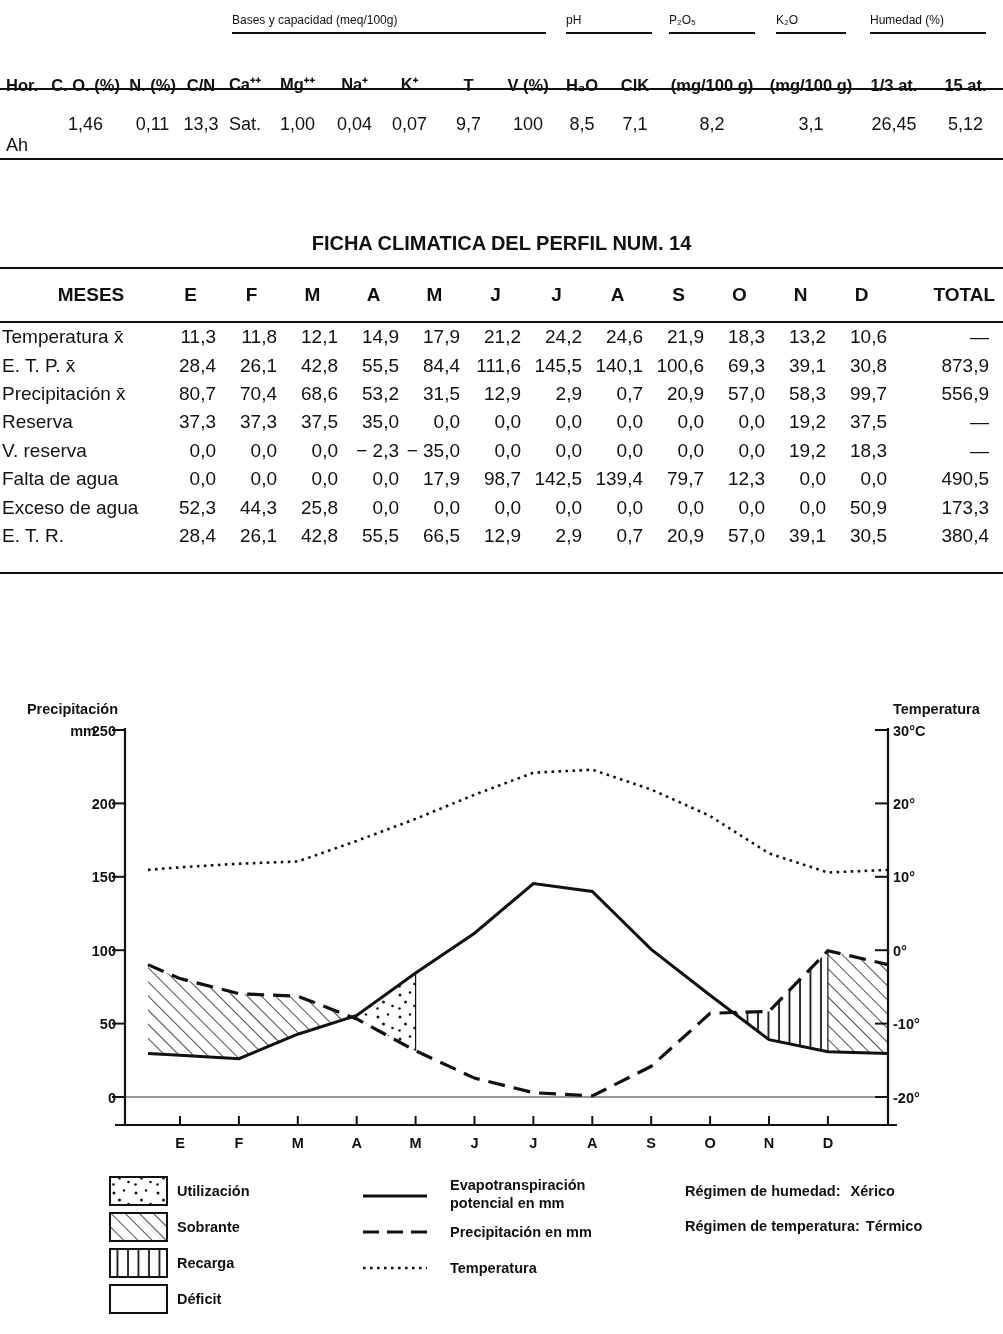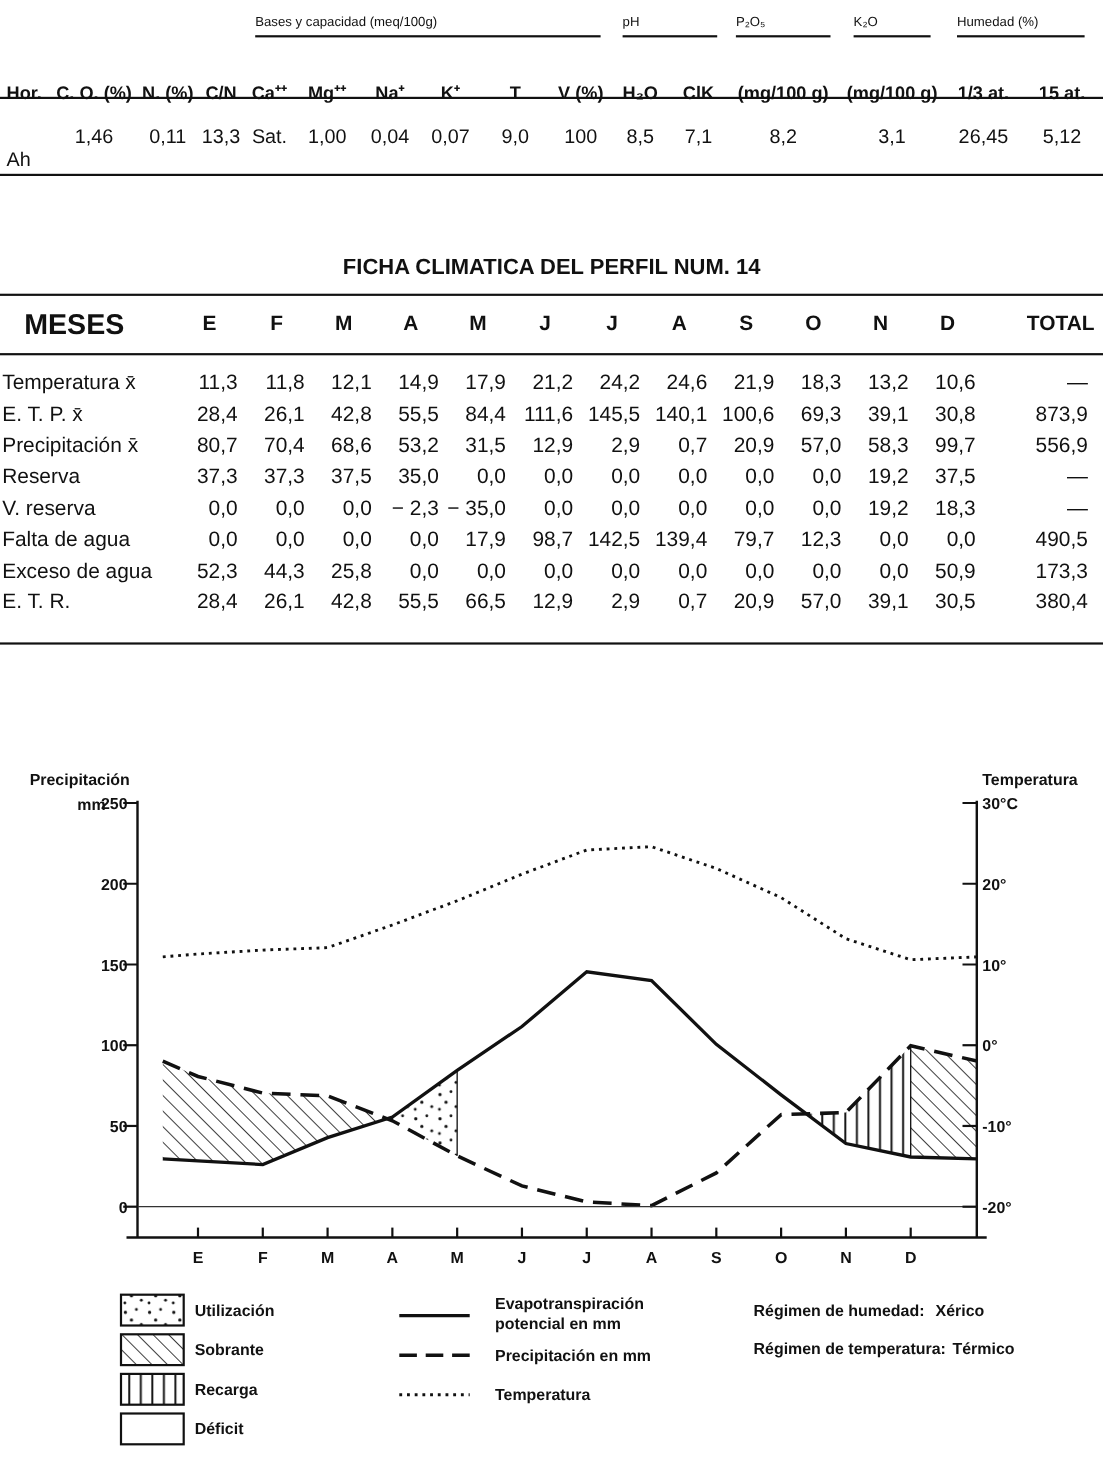--- a/index.html
+++ b/index.html
@@ -21,24 +21,24 @@
   .sheads{height:56px;align-items:end;border-bottom:2.5px solid #111;padding-bottom:12px;box-sizing:border-box;}
   .shead{font-weight:bold;font-size:16.5px;text-align:center;white-space:nowrap;}
   .svals{height:70px;align-items:center;border-bottom:2.5px solid #111;box-sizing:border-box;}
   .sval{font-size:18px;text-align:center;white-space:nowrap;}
   .scol-first{text-align:left;padding-left:6px;margin-top:42px;}
   
   .ficha-title{position:absolute;top:232px;left:0;width:1003px;text-align:center;font-weight:bold;font-size:20px;}
   .climate-table{position:absolute;top:267px;left:0;width:1003px;border-top:2.5px solid #111;border-bottom:2.5px solid #111;padding-bottom:22px;}
   .crow{display:grid;grid-template-columns:160px repeat(12,61px) 1fr;align-items:center;}
   .chead{height:52px;border-bottom:2.5px solid #111;font-weight:bold;}
-  .chead .meses{font-size:26px;text-align:left;padding-left:22px;}
+  .chead .meses{font-size:19px;text-align:center;padding-left:22px;}
   .chead .mletter{font-size:19px;text-align:center;}
   .chead .ctotal{font-size:19px;text-align:right;padding-right:8px;}
-  .cbody{padding-top:12px;}
+  .cbody{}
   .cbody .crow{height:28.4px;font-size:19px;}
   .clabel{padding-left:2px;white-space:nowrap;}
   .cval{text-align:right;padding-right:5px;white-space:nowrap;}
   .ctotal{text-align:right;padding-right:14px;}
   
   .notes{position:absolute;top:601px;left:8px;font-size:18.5px;line-height:28px;}
   
   .chart-wrap{position:absolute;top:695px;left:0;}
   svg text{font-family:"Liberation Sans", sans-serif;font-weight:700;font-size:14.5px;fill:#111;}
   svg .axis{stroke:#111;stroke-width:2.2;}
@@ -74,21 +74,21 @@
     </div>
   <div class="sgrid svals">
       <div class="sval scol-first">Ah</div>
       <div class="sval">1,46</div>
       <div class="sval">0,11</div>
       <div class="sval">13,3</div>
       <div class="sval">Sat.</div>
       <div class="sval">1,00</div>
       <div class="sval">0,04</div>
       <div class="sval">0,07</div>
-      <div class="sval">9,0</div>
+      <div class="sval">9,7</div>
       <div class="sval">100</div>
       <div class="sval">8,5</div>
       <div class="sval">7,1</div>
       <div class="sval">8,2</div>
       <div class="sval">3,1</div>
       <div class="sval">26,45</div>
       <div class="sval">5,12</div>
     </div>
 </div>
 

